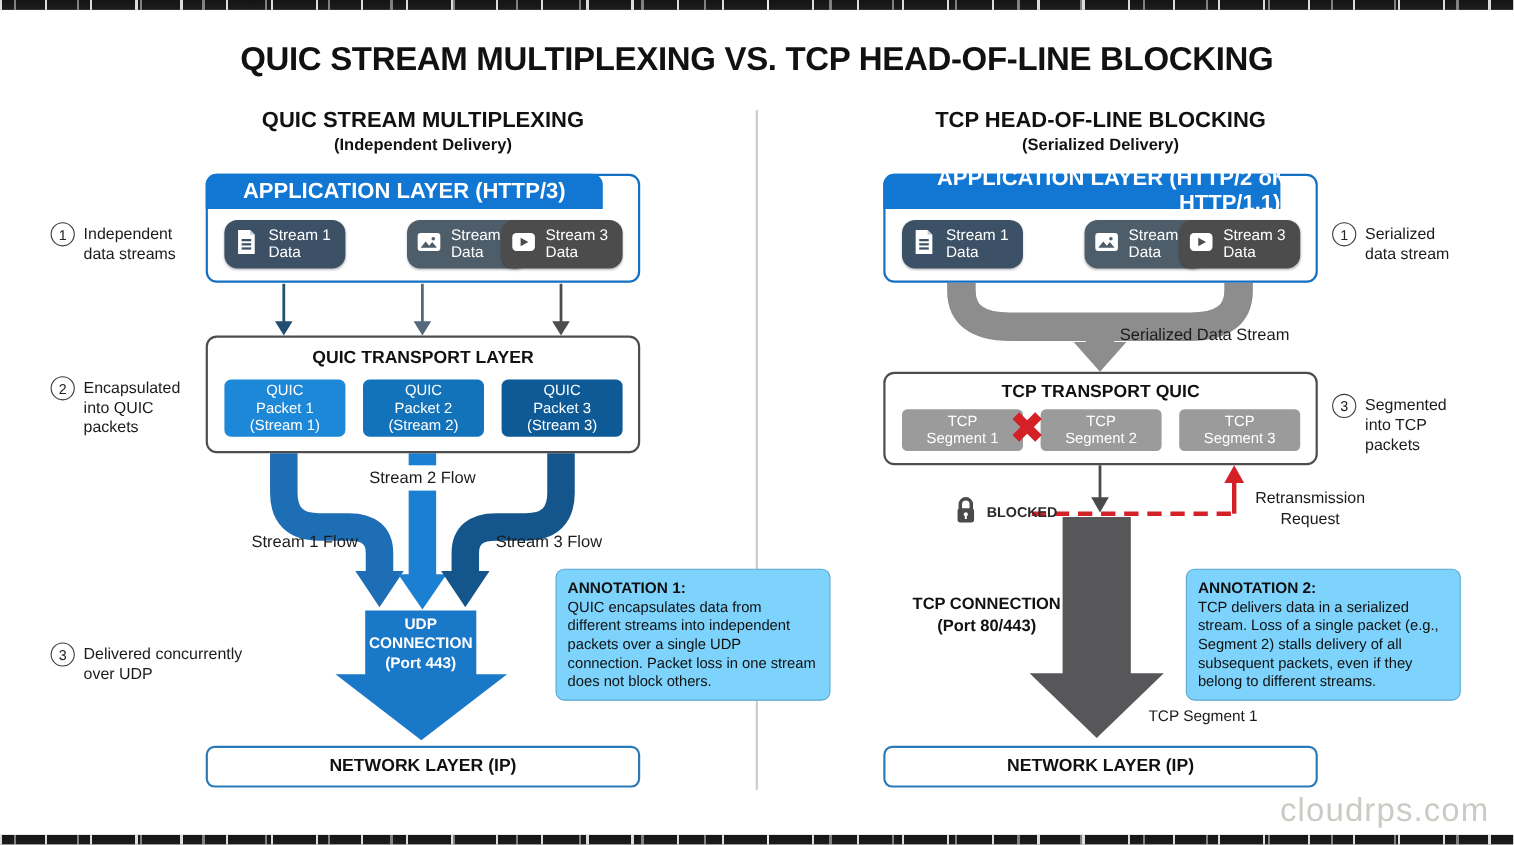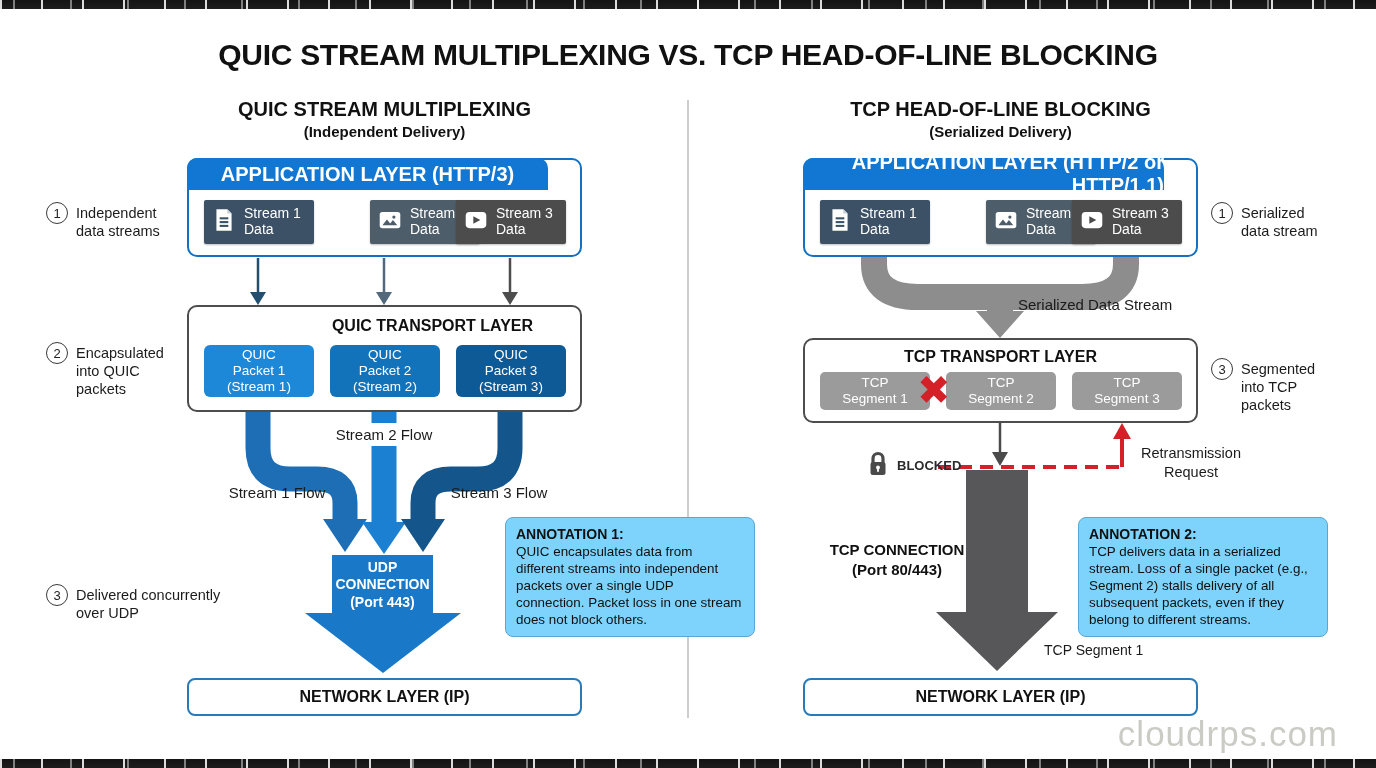--- a/index.html
+++ b/index.html
@@ -25,21 +25,21 @@
   .col-heading .h1 { font-size:20px; font-weight:800; }
   .col-heading .h2 { font-size:15px; font-weight:700; margin-top:2px; }
 
   .divider { left:687px; top:100px; width:2px; height:618px; background:#cdcdcd; }
 
   .app-box { width:395px; height:99px; background:#fff; border:2px solid #1470c2; border-radius:10px; }
   .app-header { position:absolute; left:-2px; top:-2px; width:361px; height:32px; background:#1177d2;
     border-radius:10px 10px 0 0; display:flex; align-items:center; justify-content:center;
     color:#fff; font-weight:700; font-size:20px;text-align:right; }
 
-  .stream-box { width:110px; height:44px; border-radius:2px; display:flex; align-items:center;
+  .stream-box { width:110px; height:44px; border-radius:12px; display:flex; align-items:center;
     gap:7px; padding:0 7px; color:#fff; font-size:14px; line-height:1.12; box-shadow:0 1px 2px rgba(0,0,0,.25); }
   .s1 { background:#3c5165; } .s2 { background:#4e5d6a;margin-left:40px; } .s3 { background:#4c4c4c; }
   .stream-box svg { flex:0 0 auto; }
 
   .transport-box { background:#fff; border:2px solid #4d4d4d; border-radius:10px; }
   .transport-title { position:absolute; left:0; width:100%; text-align:center; font-size:16px; font-weight:800; color:#111; }
 
   .packet-box { width:110px; height:52px; border-radius:6px; color:#fff; font-size:13.5px; line-height:1.2;
     display:flex; align-items:center; justify-content:center; text-align:center; }
   .p1 { background:#1e88d8; } .p2 { background:#1373ba; } .p3 { background:#0e5a97; }
@@ -66,21 +66,21 @@
   .step-label { font-size:14.5px; line-height:1.25; padding-top:2px; }
 
   .red-x { font-family:"DejaVu Sans", sans-serif; color:#d32127; font-size:40px; font-weight:700; line-height:1; }
 
   .blocked-label { font-size:13px; font-weight:800; color:#2b2b2b; }
   .retrans-label { font-size:14.5px; color:#1b1b1b; text-align:center; line-height:1.3; }
   .tcp-conn-label { font-size:15px; font-weight:800; color:#111; text-align:center; line-height:1.3; }
   .tcp-seg-label { font-size:14px; color:#1b1b1b; }
   .serialized-label { font-size:15px; color:#1b1b1b; }
 
-  .watermark { right:38px; bottom:14px; font-size:35px; color:#cbcbc6; letter-spacing:1px; }
+  .watermark { right:22px; bottom:14px; font-size:30px; color:#cbcbc6; letter-spacing:1px; }
 </style>
 </head>
 <body>
 
 <div id="canvas">
 
   <div class="film-bar" style="top:0;"></div>
   <div class="film-bar" style="bottom:0;"></div>
 
   <div class="abs main-title z2">QUIC STREAM MULTIPLEXING VS. TCP HEAD-OF-LINE BLOCKING</div>
@@ -167,21 +167,21 @@
   <div class="abs stream-box s3 z2" style="left:456px; top:200px;">
     <span><svg width="26" height="26" viewBox="0 0 24 24">
           <rect x="2.5" y="4.5" width="19" height="15" rx="3.5" fill="#fff"></rect>
           <path d="M9.5 8.5l6.5 3.5-6.5 3.5z" fill="#4c4c4c"></path>
         </svg></span>
     <span class="prewrap">Stream 3
 Data</span>
   </div>
 
   <div class="abs transport-box z2" style="left:187px; top:305px; width:395px; height:107px;">
-    <div class="transport-title" style="top:10px;margin-left:48px;">QUIC TRANSPORT LAYER</div>
+    <div class="transport-title" style="top:10px;">QUIC TRANSPORT LAYER</div>
   </div>
   <div class="abs packet-box p1 prewrap z2" style="left:204px; top:345px;">QUIC
 Packet 1
 (Stream 1)</div>
   <div class="abs packet-box p2 prewrap z2" style="left:330px; top:345px;">QUIC
 Packet 2
 (Stream 2)</div>
   <div class="abs packet-box p3 prewrap z2" style="left:456px; top:345px;">QUIC
 Packet 3
 (Stream 3)</div>
@@ -246,21 +246,21 @@
           <rect x="2.5" y="4.5" width="19" height="15" rx="3.5" fill="#fff"></rect>
           <path d="M9.5 8.5l6.5 3.5-6.5 3.5z" fill="#4c4c4c"></path>
         </svg></span>
     <span class="prewrap">Stream 3
 Data</span>
   </div>
 
   <div class="abs serialized-label z2" style="left:1018px; top:296px;">Serialized Data Stream</div>
 
   <div class="abs transport-box z2" style="left:803px; top:338px; width:395px; height:85px;">
-    <div class="transport-title" style="top:8px;">TCP TRANSPORT LAYER</div>
+    <div class="transport-title" style="top:8px;">TCP TRANSPORT QUIC</div>
   </div>
   <div class="abs seg-box prewrap z2" style="left:820px; top:372px;">TCP
 Segment 1</div>
   <div class="abs seg-box prewrap z2" style="left:946px; top:372px;">TCP
 Segment 2</div>
   <div class="abs seg-box prewrap z2" style="left:1072px; top:372px;">TCP
 Segment 3</div>
   <div class="abs red-x z2" style="left:917px; top:370px;">✖</div>
 
   <span class="abs z2" style="left:866px; top:450px;">

